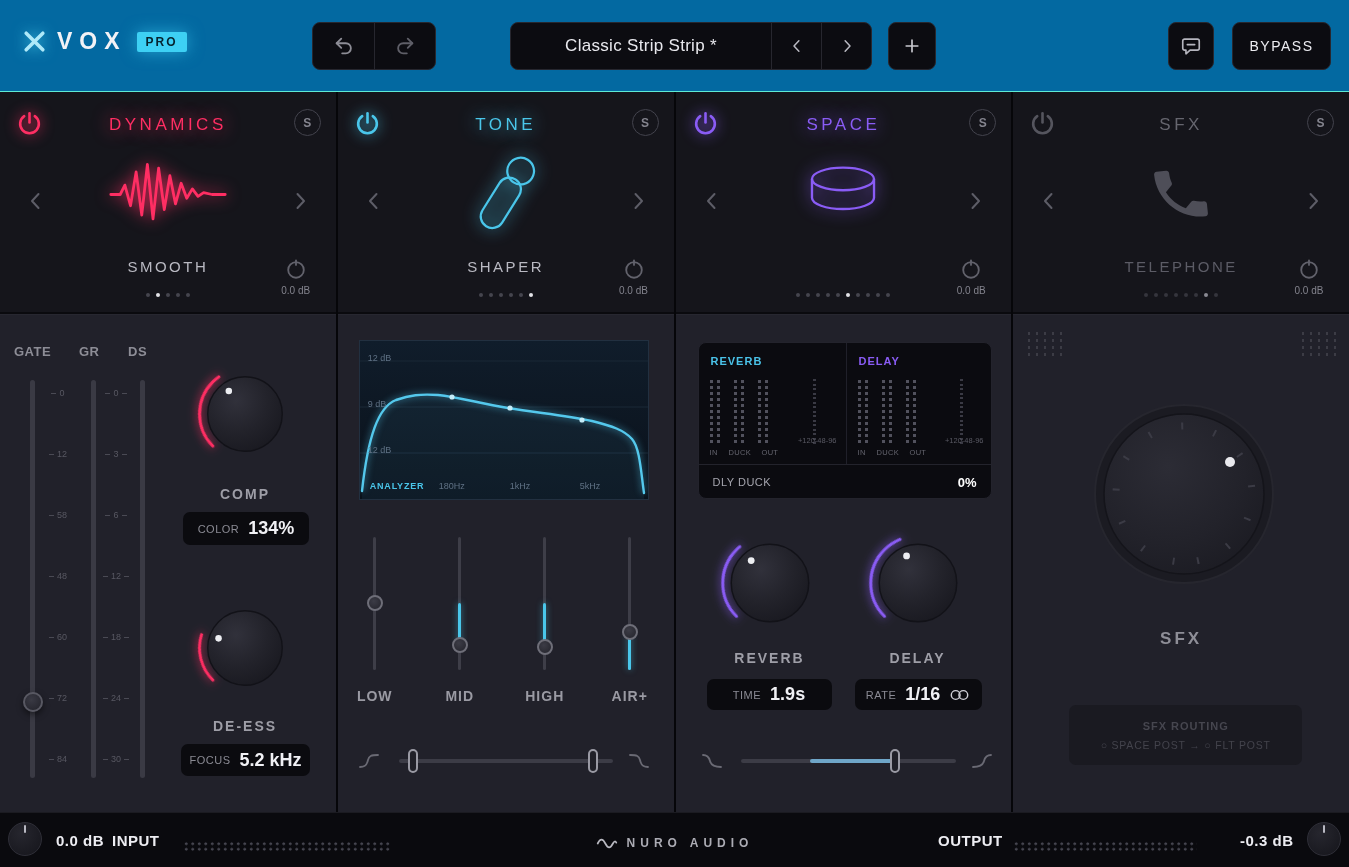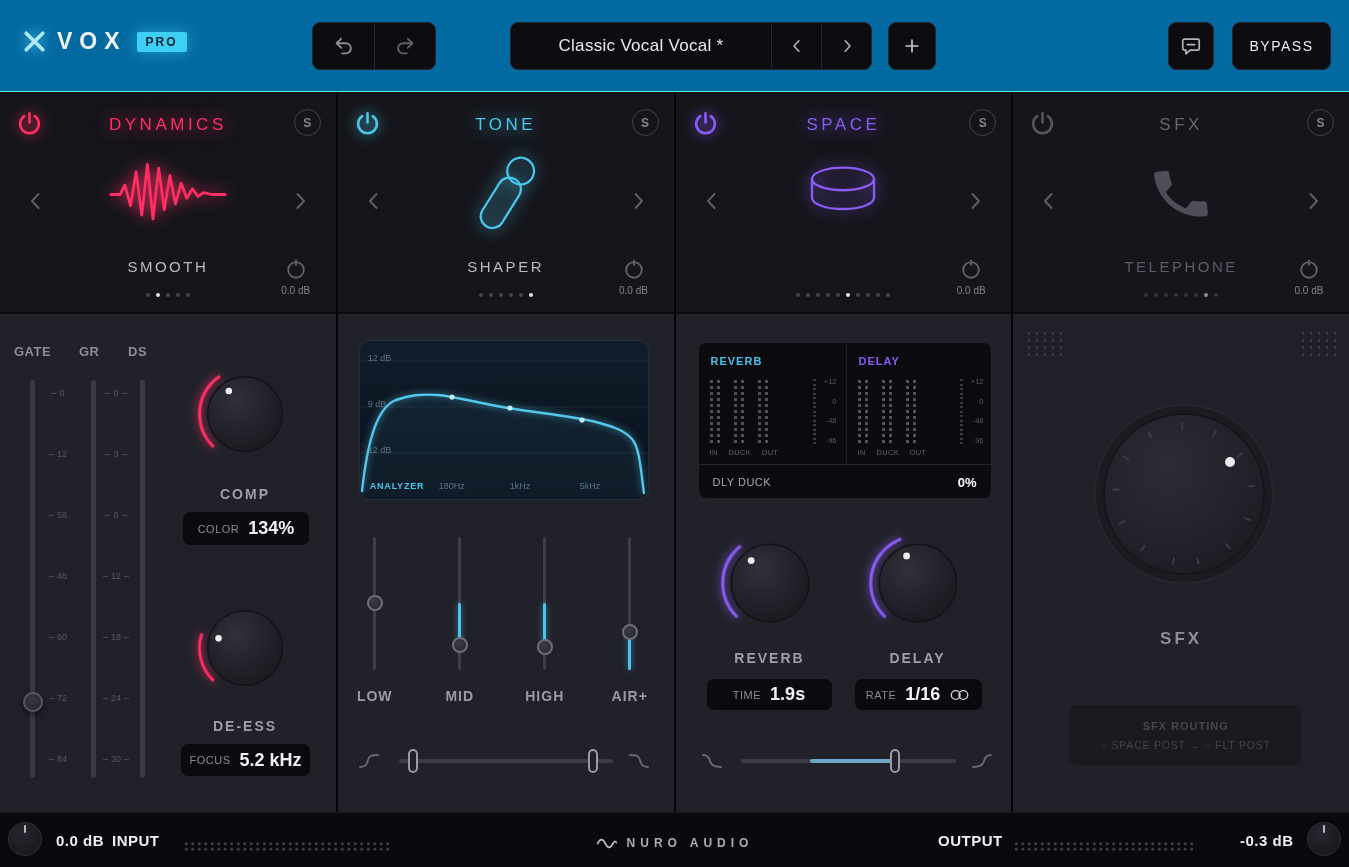--- a/index.html
+++ b/index.html
@@ -68,21 +68,21 @@
   
   .meter-label{position:absolute;top:30px;font-size:13px;font-weight:700;color:#8d8d96;letter-spacing:.5px}
   .vtrack{position:absolute;top:66px;height:398px;width:5px;border-radius:3px;background:#3a3a44}
   .vhandle{position:absolute;left:50%;margin-left:-10px;top:312px;width:20px;height:20px;border-radius:50%;background:radial-gradient(circle at 40% 35%,#3a3a44,#22222a);border:2px solid #585862;box-shadow:0 3px 6px rgba(0,0,0,.5);cursor:pointer}
   .scale{position:absolute;display:flex;flex-direction:column;justify-content:space-between;font-size:9px;color:#585862}
   .scale span{display:flex;align-items:center;justify-content:center;gap:3px}
   .scale span::before{content:"";width:5px;height:1px;background:#4a4a54}
   .grds-scale span::after{content:"";width:5px;height:1px;background:#4a4a54}
 
   
-  .eq-panel{position:absolute;left:21px;top:26px;width:290px;height:160px;background:linear-gradient(180deg,#101d2b,#0a111a);border:1px solid #223040;border-radius:11px;overflow:hidden}
+  .eq-panel{position:absolute;left:21px;top:26px;width:290px;height:160px;background:linear-gradient(180deg,#101d2b,#0a111a);border:1px solid #223040;border-radius:0;overflow:hidden}
   .eq-db{position:absolute;left:8px;font-size:9px;color:#5f7184}
   .eq-x{position:absolute;bottom:8px;font-size:9px;color:#5f7184}
   .eq-analyzer{color:#4ac6ea;font-weight:700;letter-spacing:.8px}
   .tone-slider{position:absolute;top:215px;width:30px;height:190px}
   .strack{position:absolute;left:50%;margin-left:-1.5px;top:8px;height:133px;width:3px;background:#3e3e48;border-radius:2px}
   .sfill{position:absolute;left:50%;margin-left:-1.5px;width:3px;background:#4ac6ea;border-radius:2px;box-shadow:0 0 6px rgba(74,198,234,.6)}
   .shandle{position:absolute;left:50%;margin-left:-8px;width:16px;height:16px;border-radius:50%;background:radial-gradient(circle at 40% 35%,#3c3c46,#23232b);border:2px solid #6e6e78;cursor:pointer}
   .ts-label{position:absolute;top:159px;left:50%;transform:translateX(-50%);font-size:14px;font-weight:700;letter-spacing:1px;color:#9a9aa3;white-space:nowrap}
   .hslider{position:absolute;top:433px;height:28px}
   .ftrack{position:absolute;top:12px;height:4px;background:#3c3c46;border-radius:2px}
@@ -93,21 +93,21 @@
   
   .sp-panel{position:absolute;left:22px;top:28px;width:294px;height:157px;background:#0b0b10;border:1px solid #23232c;border-radius:8px}
   .sp-half{position:absolute;top:0;width:147px;height:121px}
   .sp-half.right{left:147px;border-left:1px solid #20202a}
   .sp-title{position:absolute;left:12px;top:12px;font-size:11px;font-weight:700;letter-spacing:1px}
   .sp-title.rvb{color:#4ac2e8}.sp-title.dly{color:#8a5cf5}
   .mgroup{position:absolute;left:11px;top:37px;display:flex;gap:14px}
   .mpair{display:flex;gap:4px}
   .mbar{width:3px;height:66px;background:repeating-linear-gradient(180deg,#51515d 0 3px,transparent 3px 6px)}
   .mticks{position:absolute;right:30px;top:36px;width:3px;height:68px;background:repeating-linear-gradient(180deg,#3a3a44 0 2px,transparent 2px 4.5px)}
-  .mscale{position:absolute;right:9px;top:34px;height:68px;display:flex;flex-direction:column;justify-content:space-between;align-items:flex-end;font-size:7.5px;color:#5a5a64}
+  .mscale{position:absolute;right:9px;top:34px;height:68px;display:flex;flex-direction:row;justify-content:space-between;align-items:flex-end;font-size:7.5px;color:#5a5a64}
   .mlabels{position:absolute;top:105px;left:0;right:0;font-size:7.5px;color:#64646e;letter-spacing:.3px}
   .mlabels span{position:absolute}
   .ml-in{left:11px}.ml-duck{left:30px}.ml-out{left:63px}
   .sp-duck{position:absolute;left:0;right:0;top:121px;height:35px;border-top:1px solid #23232c;display:flex}
   .sp-duck-cell{flex:1;display:flex;align-items:center;justify-content:space-between;padding:0 14px;cursor:pointer}
   .sp-duck-cell + .sp-duck-cell{border-left:1px solid #23232c}
   .duck-label{font-size:11px;color:#a5a5ae;letter-spacing:.5px}
   .duck-value{font-size:13px;font-weight:700;color:#fff}
 
   
@@ -167,21 +167,21 @@
         <svg width="22" height="22" viewBox="0 0 24 24">
             <g transform="translate(24,0) scale(-1,1)">
               <path d="M9 4 L4 9 L9 14" fill="none" stroke="currentColor" stroke-width="2" stroke-linecap="round" stroke-linejoin="round"></path>
               <path d="M4 9 H14 A5.5 5.5 0 0 1 14 20 H10" fill="none" stroke="currentColor" stroke-width="2" stroke-linecap="round"></path>
             </g>
           </svg>
       </div>
     </div>
 
     <div class="tb-group preset-group">
-      <div class="tb-cell preset-name">Classic Vocal Vocal *</div>
+      <div class="tb-cell preset-name">Classic Strip Strip *</div>
       <div class="tb-cell preset-prev">
         <svg width="18" height="18" viewBox="0 0 24 24">
             <path d="M14.5 5 L8 12 L14.5 19" fill="none" stroke="currentColor" stroke-width="2" stroke-linecap="round" stroke-linejoin="round"></path>
           </svg>
       </div>
       <div class="tb-cell preset-next">
         <svg width="18" height="18" viewBox="0 0 24 24">
             <path d="M9.5 5 L16 12 L9.5 19" fill="none" stroke="currentColor" stroke-width="2" stroke-linecap="round" stroke-linejoin="round"></path>
           </svg>
       </div>

